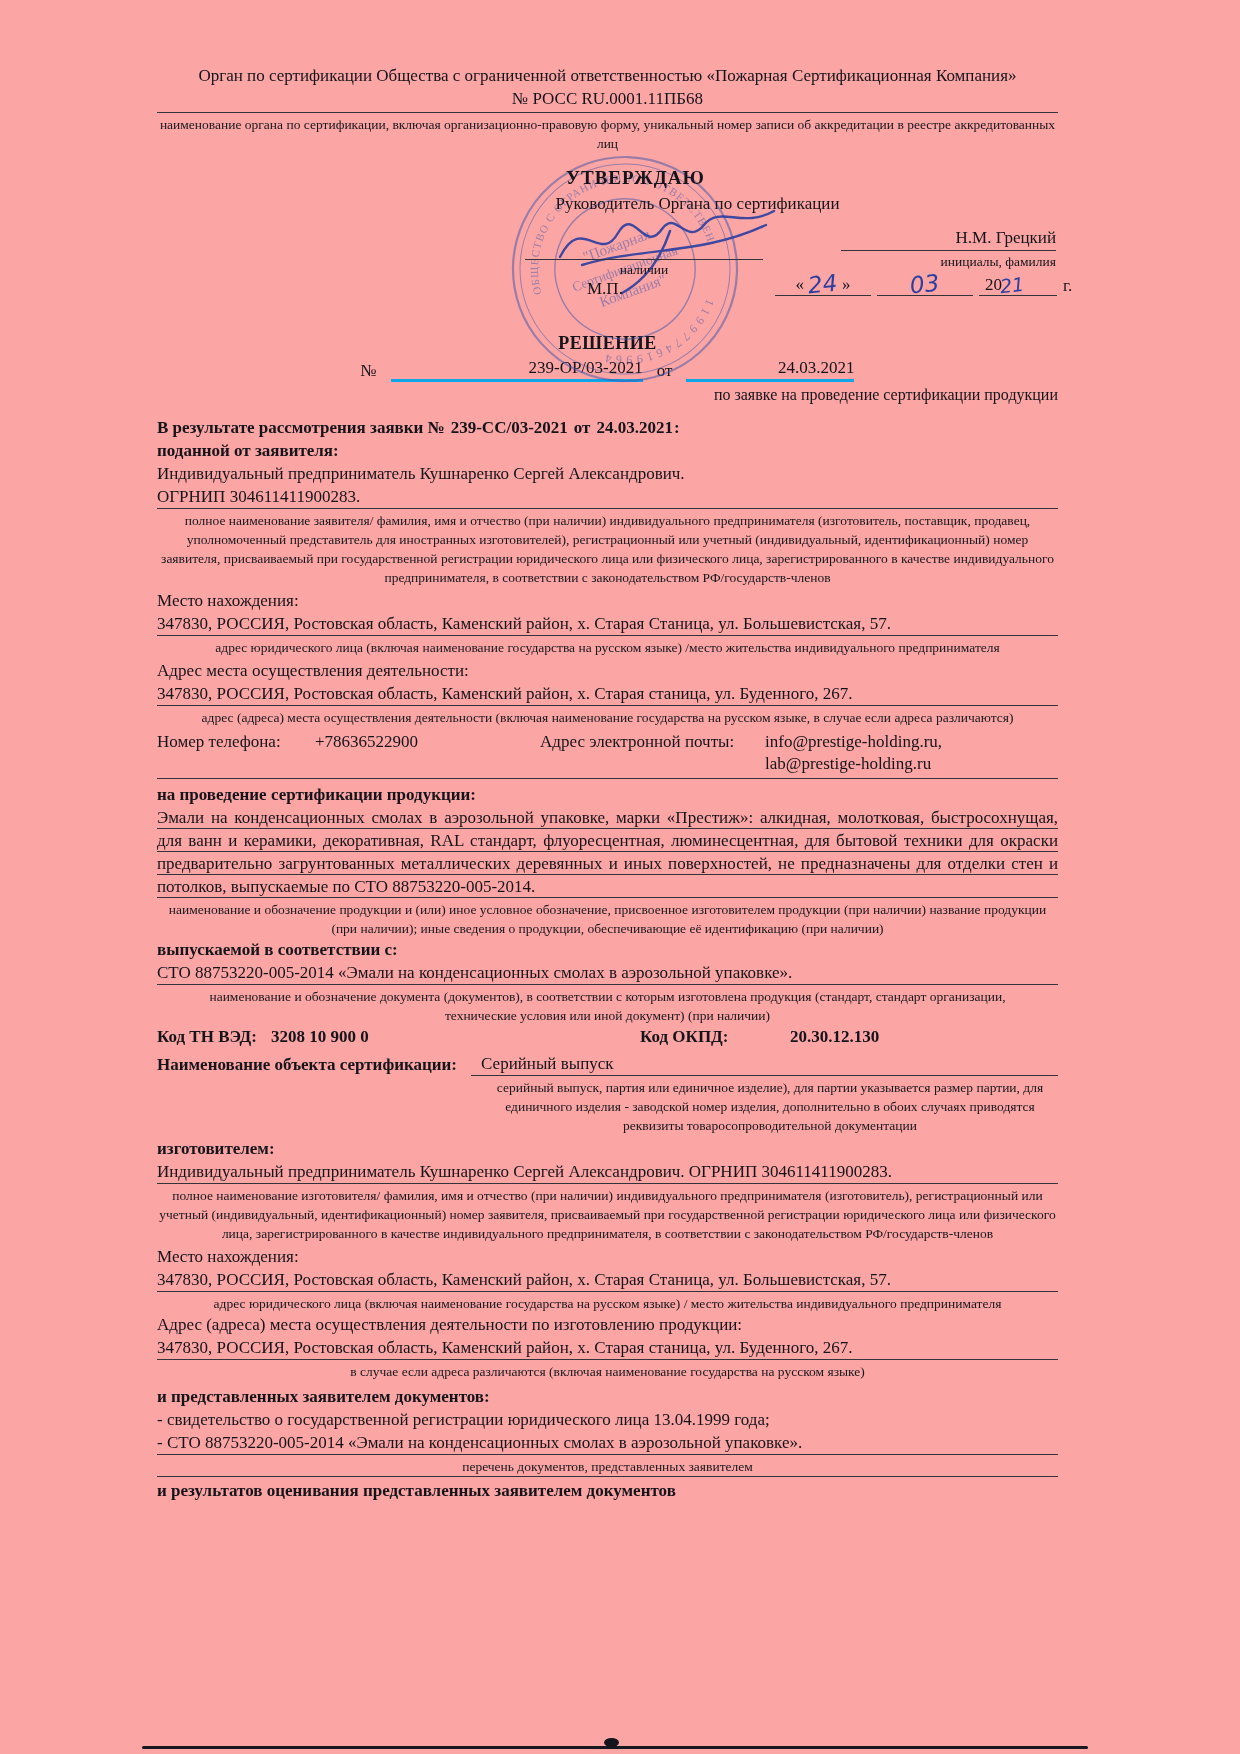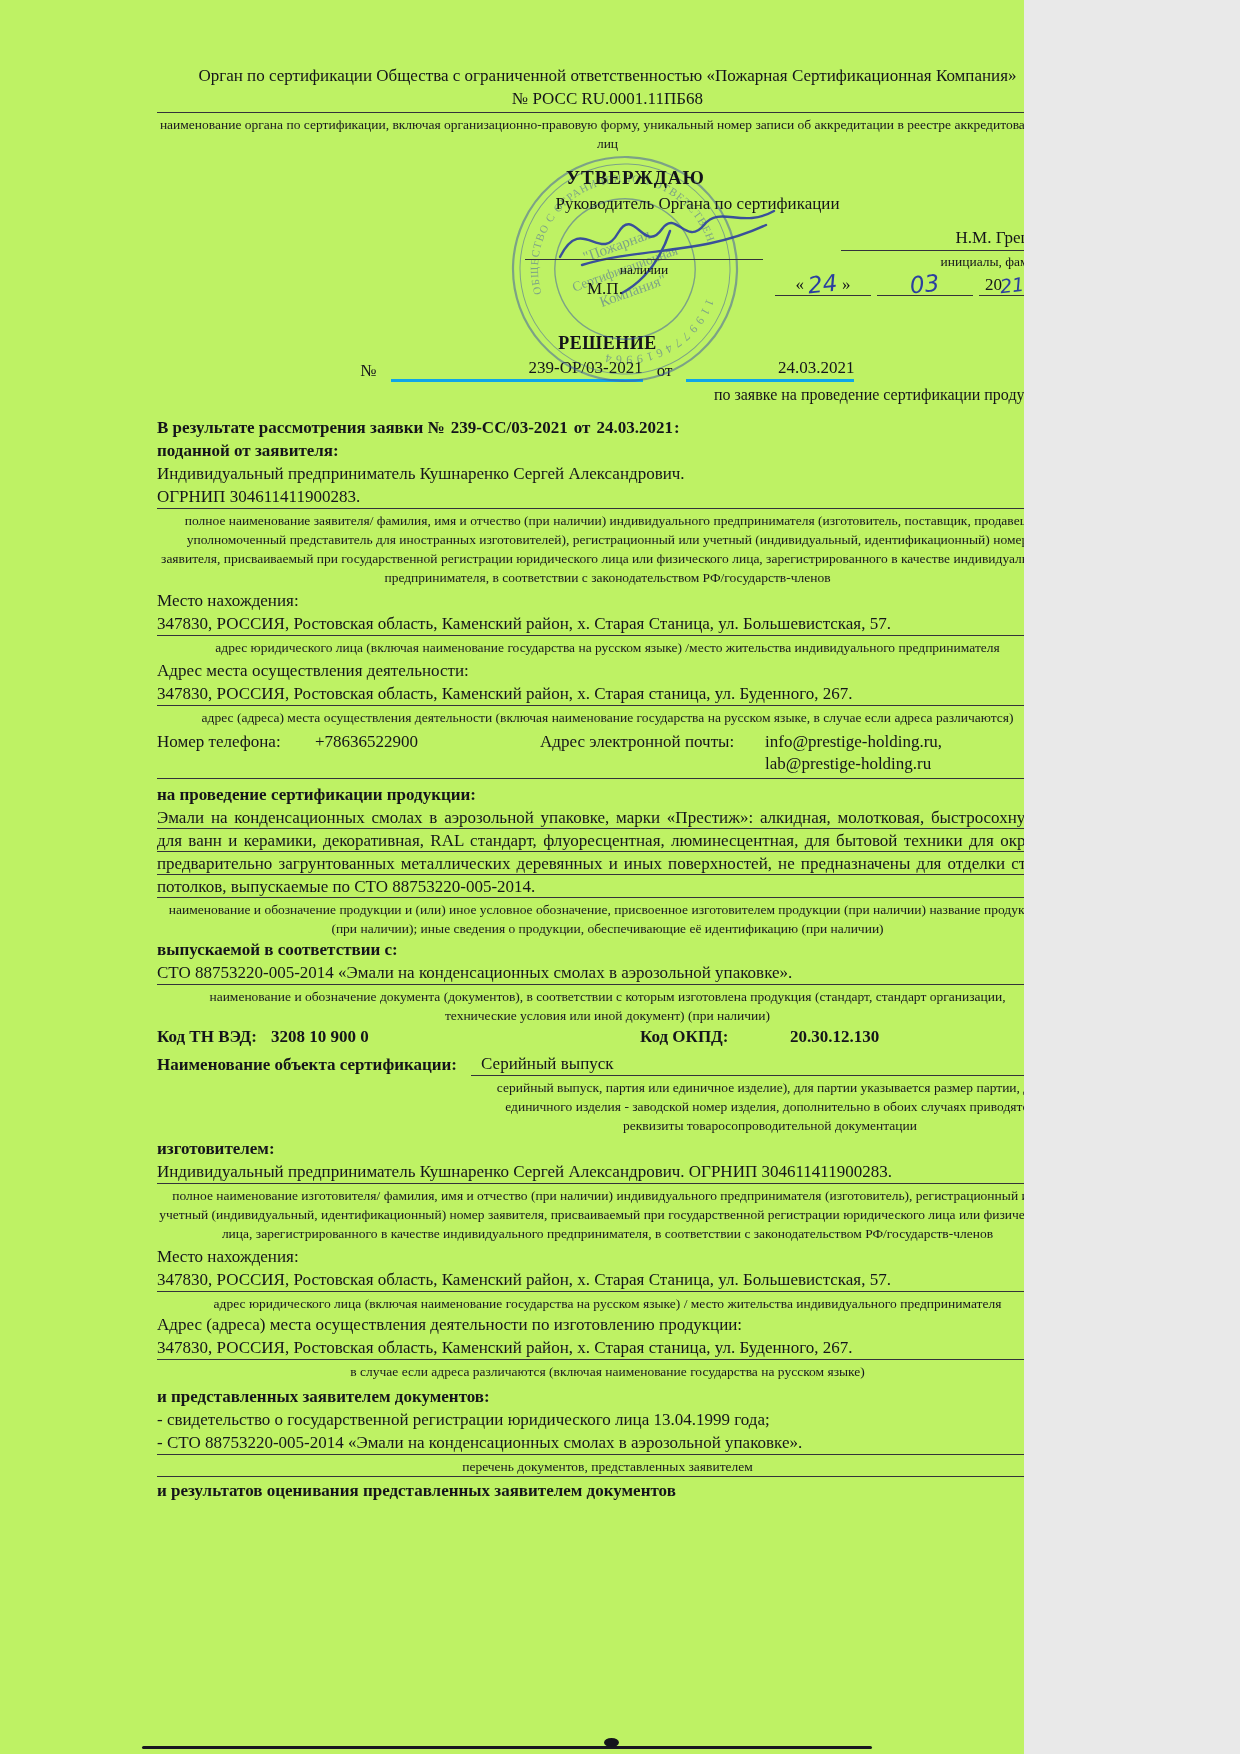--- a/index.html
+++ b/index.html
@@ -1,17 +1,17 @@
 <!DOCTYPE html>
 <html><head>
 <meta charset="utf-8">
 <style>
   html,body{margin:0;padding:0}
   body{width:1240px;height:1754px;background:#e9e9e9;font-family:"Liberation Serif","DejaVu Serif",serif;color:#14141a}
-  .page{position:relative;width:1024px;height:1754px;background:#bef264;overflow:hidden}
+  .page{position:relative;width:1240px;height:1754px;background:#fca5a5;overflow:hidden}
   .content{position:absolute;left:157px;top:64px;width:901px}
   .center{text-align:center}
   .t{font-size:17px;line-height:23px}
   .b{font-weight:700}
   .caption{font-size:13.5px;line-height:19px;text-align:center;color:#17171d}
   .val{border-bottom:1px solid #33333a}
   .rule-top{border-top:1px solid #33333a;padding-top:2px;margin-top:2px}
   .mt2{margin-top:2px}.mt4{margin-top:4px}
 
   

